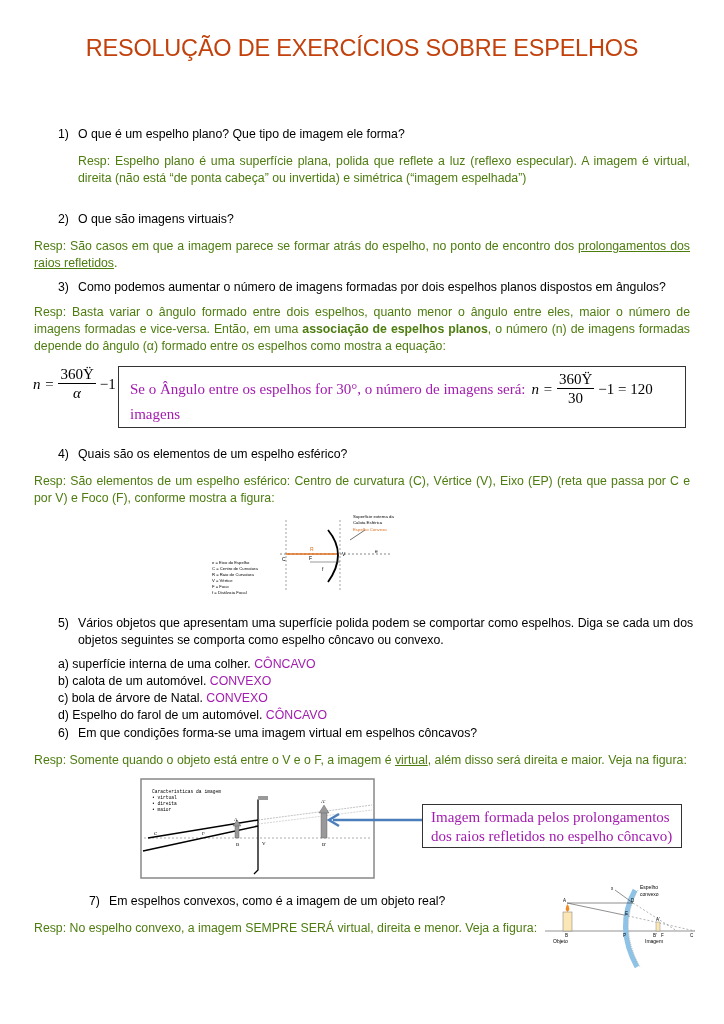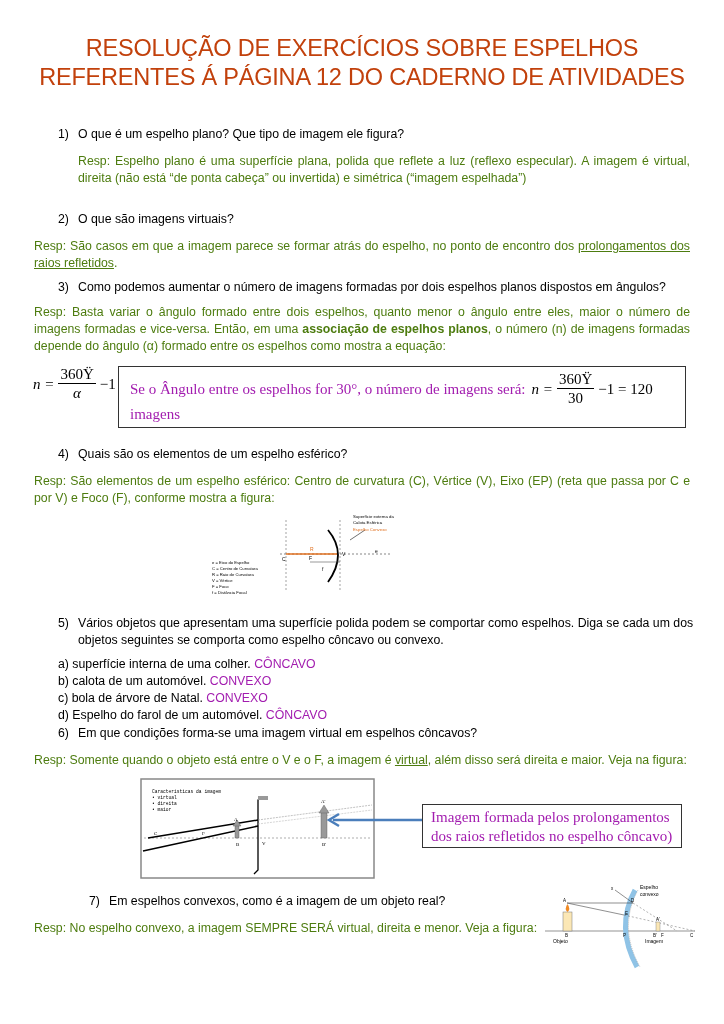--- a/index.html
+++ b/index.html
@@ -18,25 +18,24 @@
   .frac .top { border-bottom:1px solid #000; padding:0 2px; line-height:17px; }
   .frac .bot { line-height:19px; }
   .eqbox { left:118px; top:366px; width:568px; height:62px; border:1.5px solid #333; box-sizing:border-box; }
   .imgbox { left:422px; top:804px; width:260px; height:44px; border:1.5px solid #333; box-sizing:border-box; }
 </style>
 </head>
 <body>
 
 <div class="abs title">
   <div>RESOLUÇÃO DE EXERCÍCIOS SOBRE ESPELHOS</div>
-  <div>REFERENTES Á PÁGINA 12 DO CADERNO DE ATIVIDADES</div>
 </div>
 
 <div class="abs q" style="left:58px; top:126px;">
-  <span class="num">1)</span><span>O que é um espelho plano? Que tipo de imagem ele figura?</span>
+  <span class="num">1)</span><span>O que é um espelho plano? Que tipo de imagem ele forma?</span>
 </div>
 <div class="abs resp" style="left:78px; top:153px; width:612px;">Resp: Espelho plano é uma superfície plana, polida que reflete a luz (reflexo especular). A imagem é virtual, direita (não está “de ponta cabeça” ou invertida) e simétrica (“imagem espelhada”)</div>
 
 <div class="abs q" style="left:58px; top:211px;">
   <span class="num">2)</span><span>O que são imagens virtuais?</span>
 </div>
 <div class="abs resp" style="left:34px; top:238px; width:656px;">
   <span>Resp: São casos em que a imagem parece se formar atrás do espelho, no ponto de encontro dos </span><u>prolongamentos dos raios refletidos</u><span>.</span>
 </div>
 

